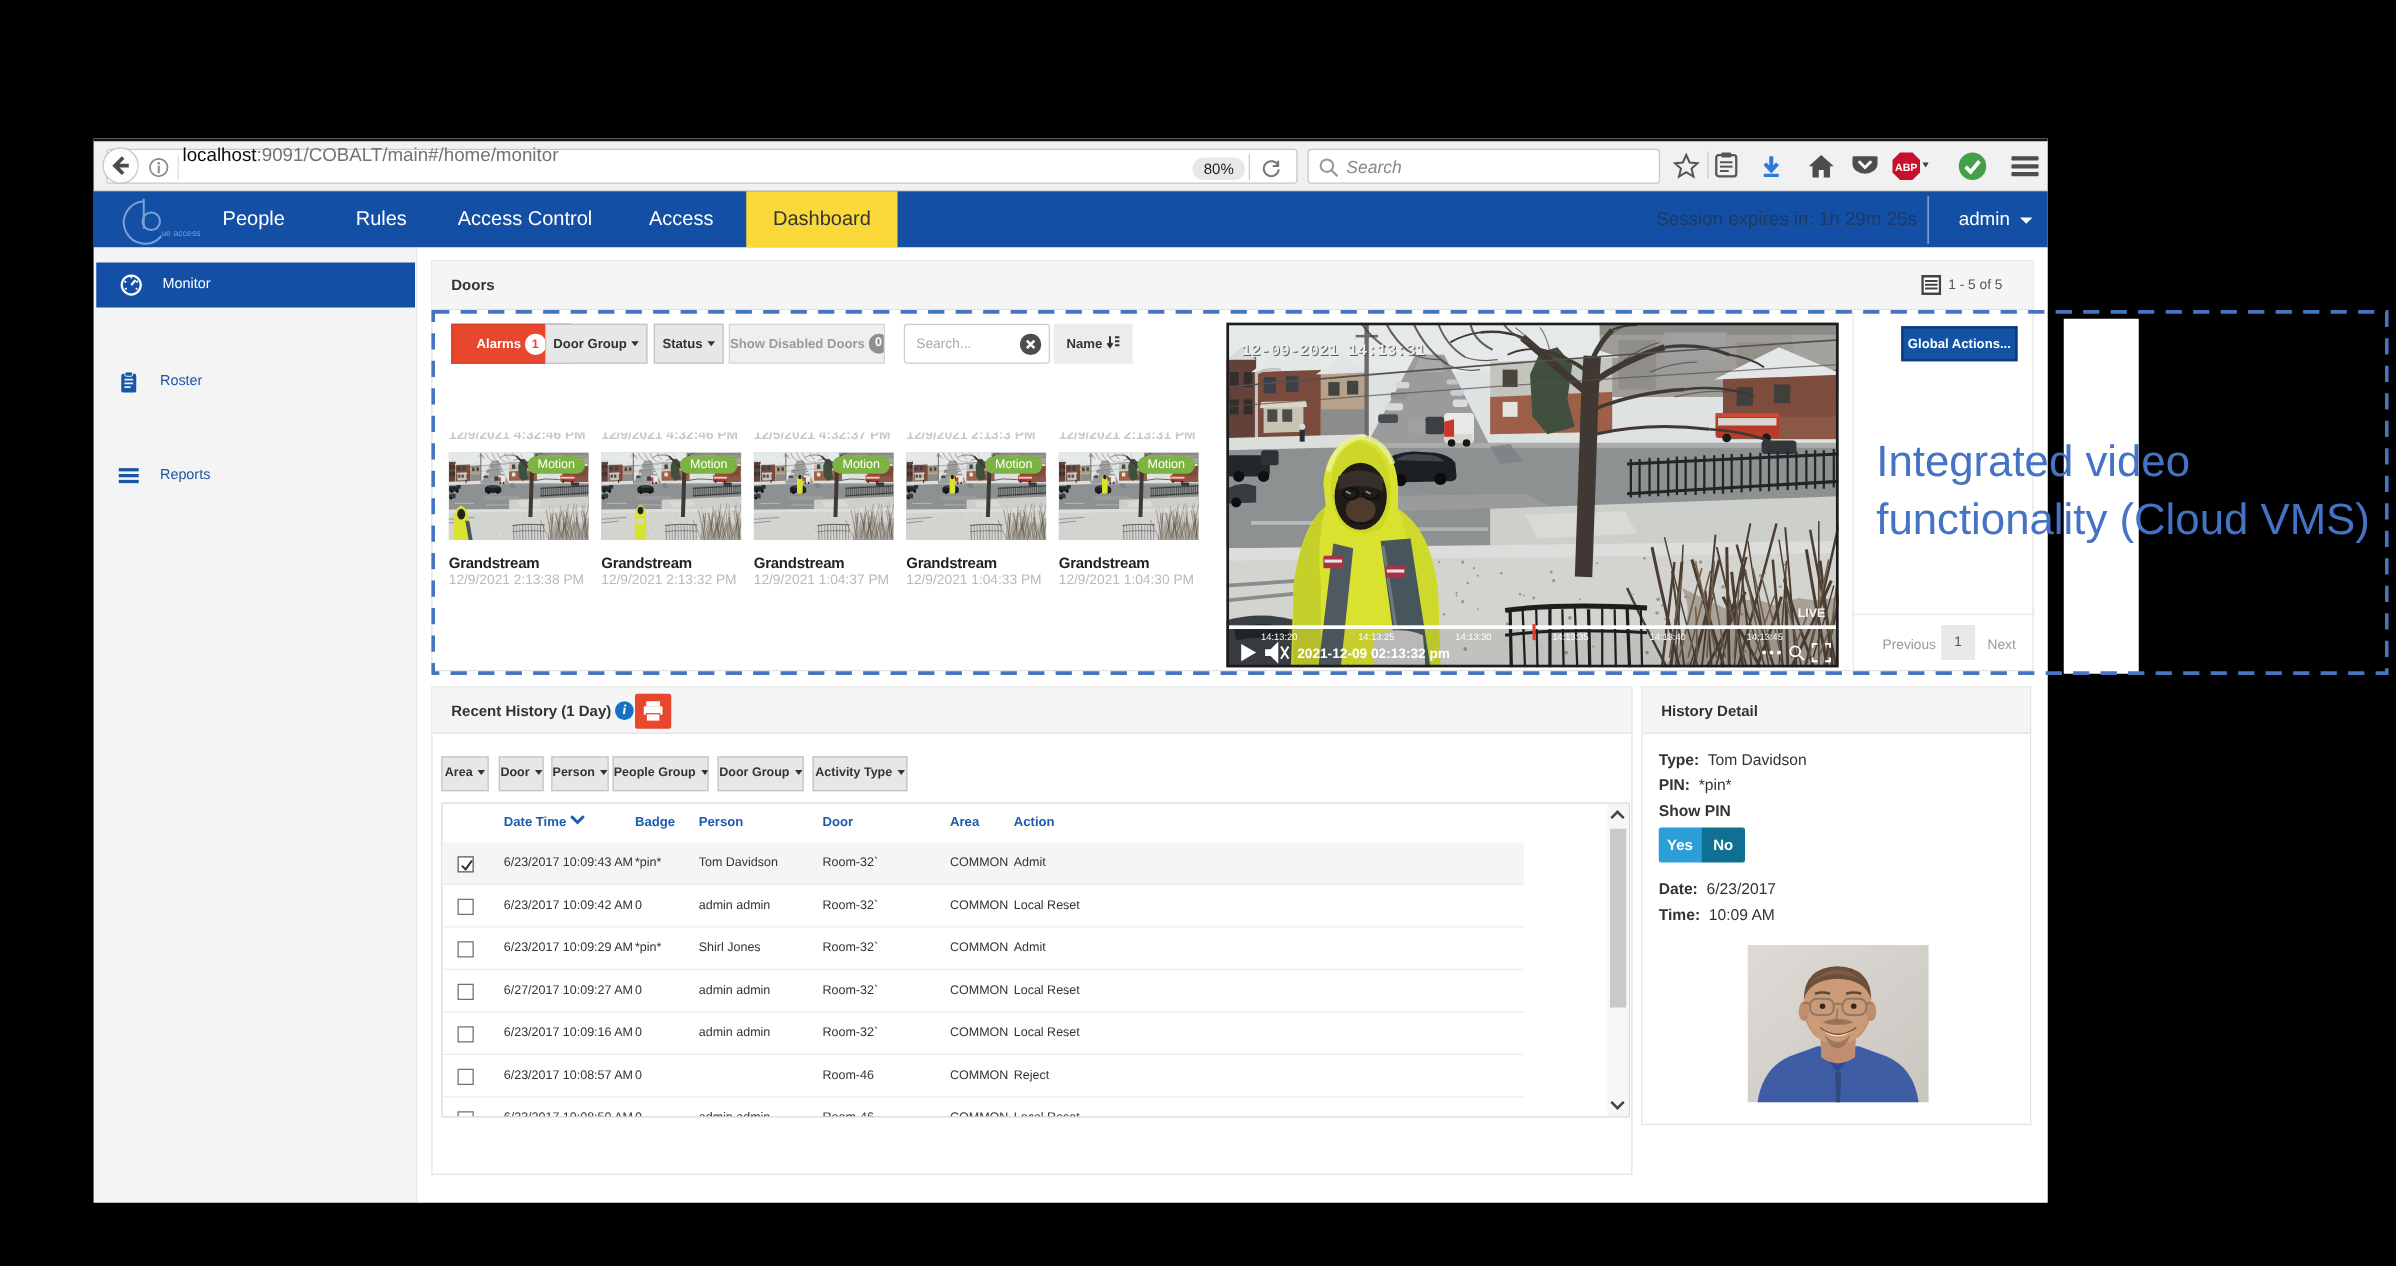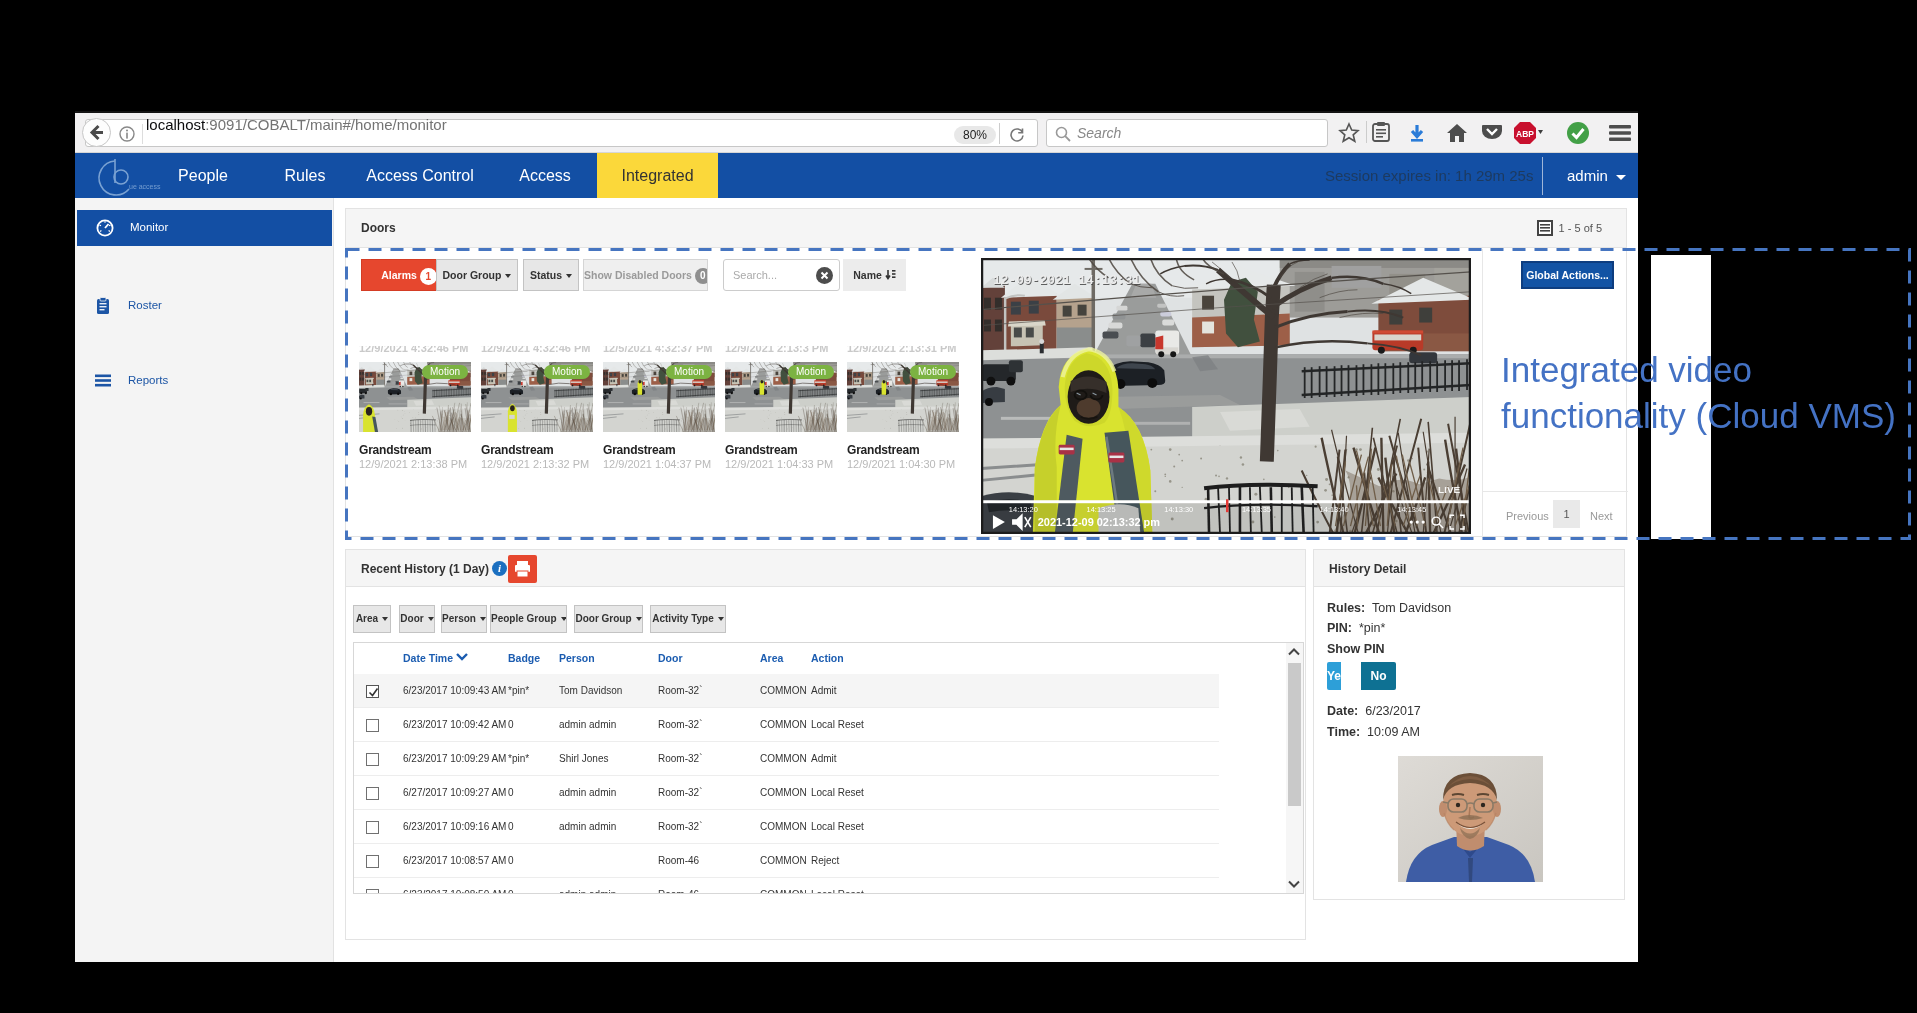--- a/index.html
+++ b/index.html
@@ -135,21 +135,21 @@
           <path d="M30 6 L30 30"></path>
           <circle cx="36" cy="24" r="7"></circle>
           <path d="M30 8 A17 17 0 1 0 44 36"></path>
         </g>
         <text x="44" y="36" font-size="7" fill="#86abd8" opacity="0.85" font-family="Liberation Sans">ue access</text>
       </svg>
       <div class="navitem" style="left:83px;width:90px;">People</div>
       <div class="navitem" style="left:185px;width:90px;">Rules</div>
       <div class="navitem" style="left:290px;width:110px;">Access Control</div>
       <div class="navitem" style="left:430px;width:80px;">Access</div>
-      <div id="dashtab">Integrated</div>
+      <div id="dashtab">Dashboard</div>
       <div id="sess">Session expires in: 1h 29m 25s</div>
       <div id="navdivider"></div>
       <div id="adminlbl">admin&nbsp;&nbsp;<span style="display:inline-block;width:0;height:0;border-left:5px solid transparent;border-right:5px solid transparent;border-top:5px solid #fff;vertical-align:middle;"></span></div>
     </div>
     <div id="sidebar">
       <div class="sbitem" id="sb-monitor">
           <span class="ic"><svg width="18" height="18" viewBox="0 0 18 18">
               <circle cx="9" cy="9" r="7.6" stroke="#fff" stroke-width="1.8" fill="none"></circle>
               <path d="M9 9 L12.5 5" stroke="#fff" stroke-width="1.8"></path>
               <g stroke="#fff" stroke-width="1.2">
@@ -2132,24 +2132,24 @@
                 <path d="M1 1.5 L6 6.5 L11 1.5" stroke="#444" stroke-width="2" fill="none"></path>
               </svg>
           </div>
         </div>
       </div>
 
       <div class="panel" id="hdpanel" style="left:979px; top:351px; width:312px; height:351px;">
         <div class="phead" style="height:37px;">
             <span class="t">History Detail</span>
           </div>
-        <div style="position:absolute; left:13px; top:51px; font-size:12.5px; color:#333; white-space:nowrap;"><b>Rules:</b>&nbsp; Tom Davidson</div>
+        <div style="position:absolute; left:13px; top:51px; font-size:12.5px; color:#333; white-space:nowrap;"><b>Type:</b>&nbsp; Tom Davidson</div>
         <div style="position:absolute; left:13px; top:71px; font-size:12.5px; color:#333; white-space:nowrap;"><b>PIN:</b>&nbsp; *pin*</div>
         <div style="position:absolute; left:13px; top:92px; font-size:12.5px; color:#333; white-space:nowrap;"><b>Show PIN</b></div>
-        <div style="position:absolute; left:13px; top:112px; width:14px; height:28px; background:#2d9fd8; color:#fff; font-size:12px; font-weight:bold; text-align:center; line-height:28px; border-radius:2px 0 0 2px;">Yes</div>
+        <div style="position:absolute; left:13px; top:112px; width:34px; height:28px; background:#2d9fd8; color:#fff; font-size:12px; font-weight:bold; text-align:center; line-height:28px; border-radius:2px 0 0 2px;">Yes</div>
         <div style="position:absolute; left:47px; top:112px; width:35px; height:28px; background:#0e7193; color:#fff; font-size:12px; font-weight:bold; text-align:center; line-height:28px; border-radius:0 2px 2px 0;">No</div>
         <div style="position:absolute; left:13px; top:154px; font-size:12.5px; color:#333; white-space:nowrap;"><b>Date:</b>&nbsp; 6/23/2017</div>
         <div style="position:absolute; left:13px; top:175px; font-size:12.5px; color:#333; white-space:nowrap;"><b>Time:</b>&nbsp; 10:09 AM</div>
         <div style="position:absolute; left:84px; top:206px; width:145px; height:126px;"><svg width="145" height="126" viewBox="0 0 145 126">
 <defs>
 <linearGradient id="pbg" x1="0" y1="0" x2="1" y2="1">
  <stop offset="0" stop-color="#dedbd6"></stop>
                   <stop offset="1" stop-color="#c9c6c0"></stop>
 </linearGradient>
 </defs>

